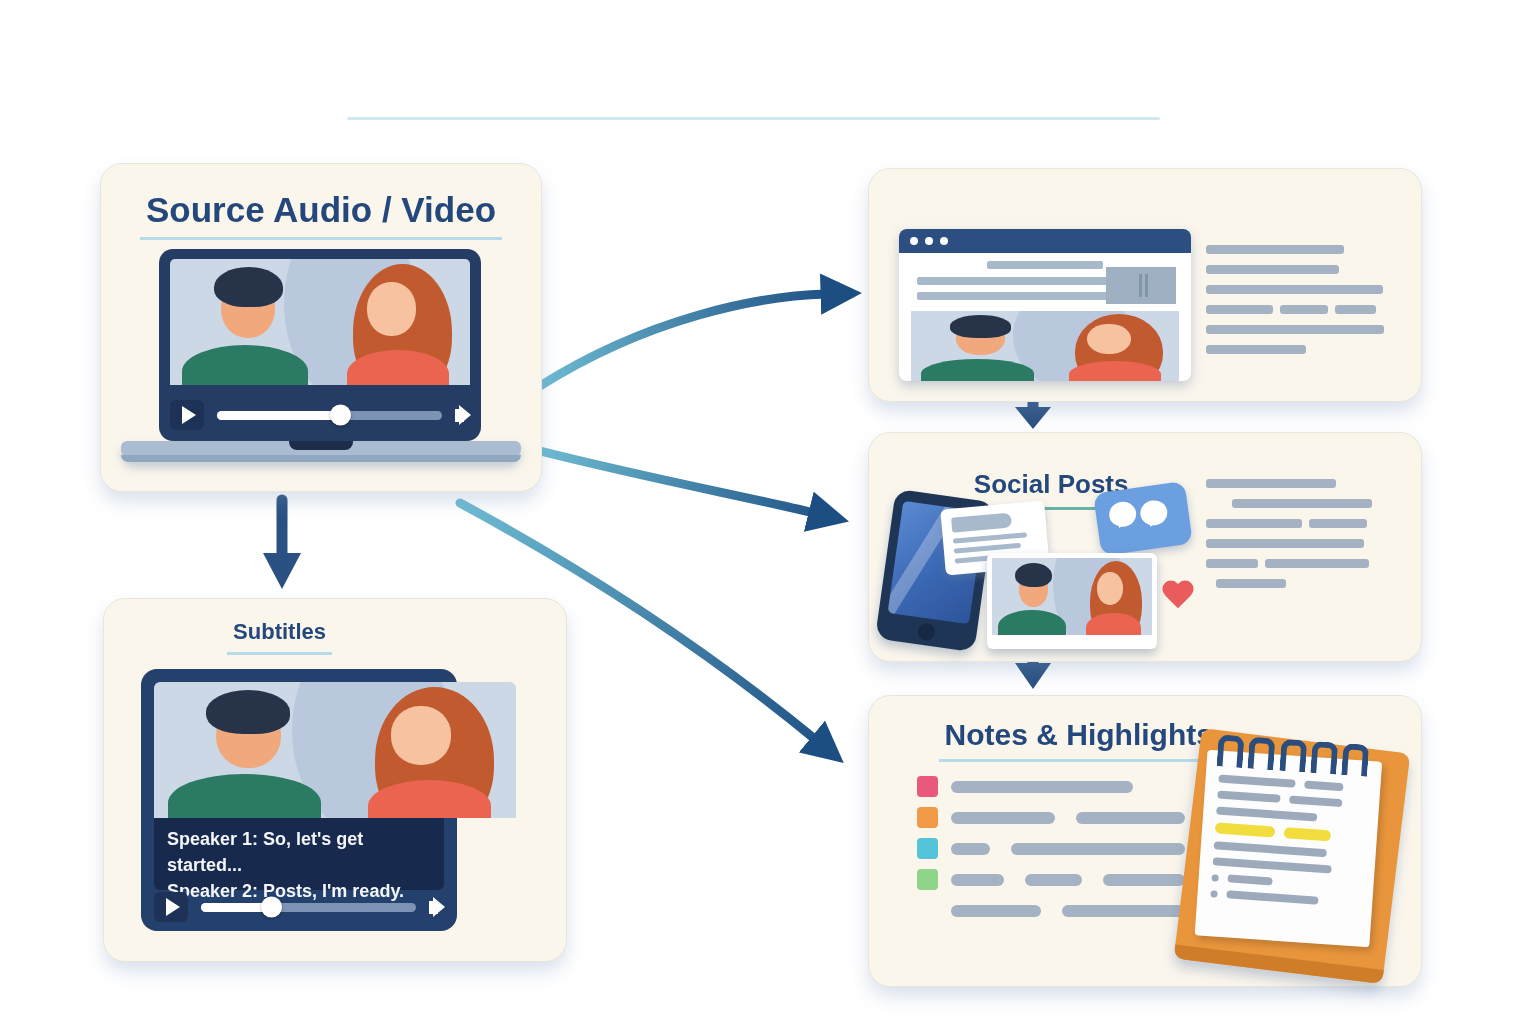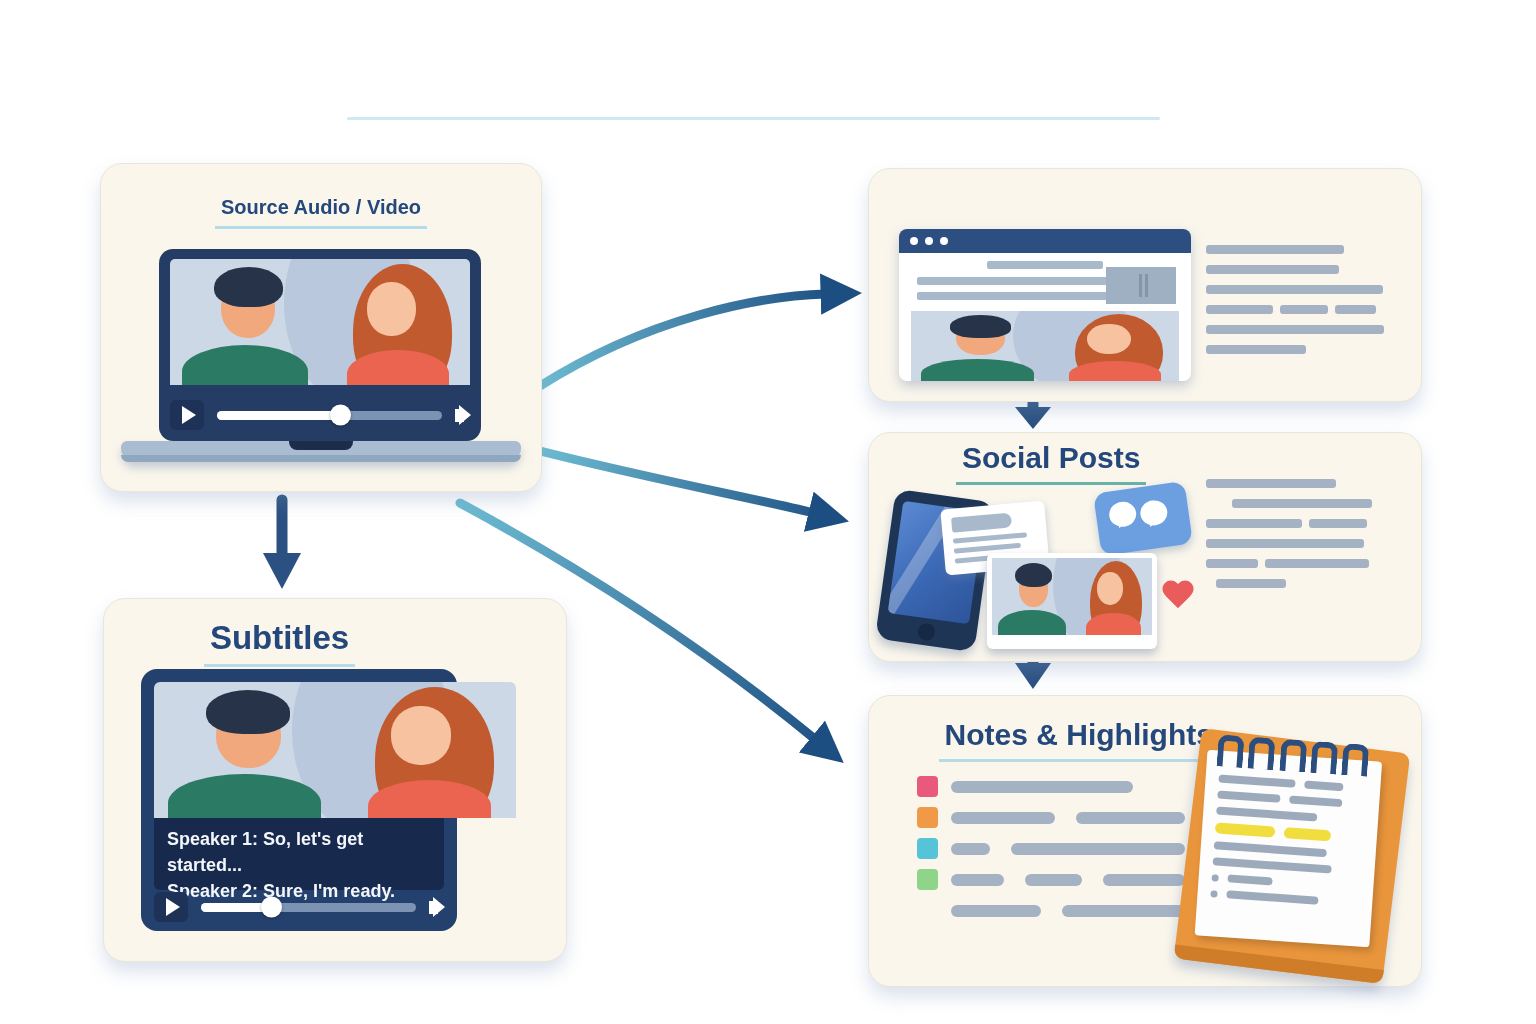--- a/index.html
+++ b/index.html
@@ -17,24 +17,24 @@
   .p-source{left:100px;top:163px;width:440px;height:327px;}
   .p-subtitles{left:103px;top:598px;width:462px;height:362px;}
   .p-blog{left:868px;top:168px;width:552px;height:232px;}
   .p-social{left:868px;top:432px;width:552px;height:228px;}
   .p-notes{left:868px;top:695px;width:552px;height:290px;}
 
   .ph{position:absolute;text-align:center;color:#24477c;font-weight:bold;}
   .ph .u{display:inline-block;padding:0 6px 7px 6px;border-bottom:3px solid #b5dbe8;}
   .ph .nou{display:inline-block;}
   .ph .u-teal{display:inline-block;padding:0 6px 7px 6px;border-bottom:3px solid #69b2a8;}
-  .ph-source{top:32px;left:0;width:100%;font-size:20px;}
-  .ph-subtitles{top:20px;left:0;width:76%;font-size:33px;}
+  .ph-source{top:26px;left:0;width:100%;font-size:35px;}
+  .ph-subtitles{top:20px;left:0;width:76%;font-size:22px;}
   .ph-blog{top:20px;left:4%;width:60%;font-size:30px;}
-  .ph-social{top:8px;left:4%;width:58%;font-size:30px;}
+  .ph-social{top:36px;left:4%;width:58%;font-size:26px;}
   .ph-notes{top:22px;left:5%;width:66%;font-size:30px;}
 
   
   .duo{position:absolute;background:#ccd8e6;overflow:hidden;}
   .duo span{position:absolute;}
   .duo .blob{left:38%;top:-42%;width:44%;height:155%;background:#b9c8dc;border-radius:50%;}
   .duo .m-body{left:4%;bottom:-10%;width:42%;height:42%;background:#2b7a63;border-radius:50% 50% 0 0;}
   .duo .m-head{left:17%;top:16%;width:18%;height:47%;background:#f0a87c;border-radius:48%;}
   .duo .m-hair{left:14.5%;top:6%;width:23%;height:32%;background:#273349;border-radius:55% 55% 45% 48%;}
   .duo .w-hair{right:6%;top:4%;width:33%;height:108%;background:#c25a30;border-radius:50% 50% 46% 46%;}
@@ -229,21 +229,21 @@
         <span class="blob"></span>
         <span class="m-body"></span>
         <span class="m-head"></span>
         <span class="m-hair"></span>
         <span class="w-hair"></span>
         <span class="w-body"></span>
         <span class="w-head"></span>
       </div>
       <div class="sub-captions">
         <div>Speaker 1: So, let's get started...</div>
-        <div>Speaker 2: Sure, I'm ready.</div>
+        <div>Speaker 2: Posts, I'm ready.</div>
       </div>
       <div class="controls">
         <span class="playbox">
             <span class="tri"></span>
           </span>
         <span class="track">
           <span class="fill" style="width: 33%;">
             <span class="knob"></span>
           </span>
         </span>

